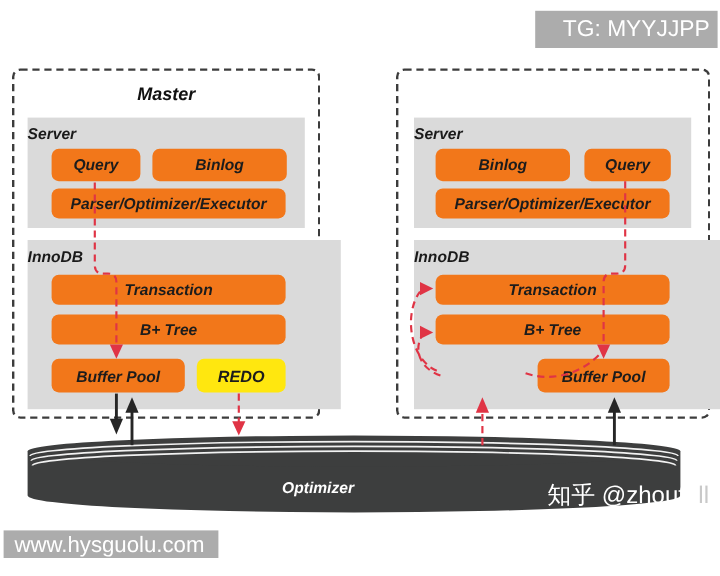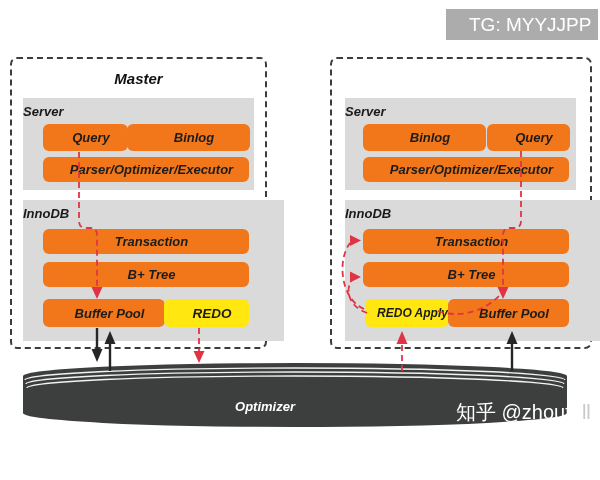--- a/index.html
+++ b/index.html
@@ -22,21 +22,21 @@
   .server-panel{left:11px;top:39px;width:231px;height:92px;}
   .innodb-panel{left:11px;top:141px;width:261px;height:141px;}
   .panel-title{
     position:absolute;left:0;right:0;top:6px;text-align:left;
     font-style:italic;font-weight:700;font-size:13px;color:#1a1a1a;
   }
   
   .node{
     position:absolute;background:var(--orange);border-radius:6px;
     display:flex;align-items:center;justify-content:center;
-    font-style:italic;font-weight:700;font-size:13px;color:#1c1c1c;padding-left:11px;
+    font-style:italic;font-weight:700;font-size:13px;color:#1c1c1c;
   }
   .node.yellow{background:var(--yellow);}
   
   #m-query{left:20px;top:26px;width:74px;height:27px;}
   #m-binlog{left:104px;top:26px;width:112px;height:27px;}
   #m-parser{left:20px;top:59px;width:195px;height:25px;}
   
   #m-trans{left:20px;top:29px;width:195px;height:25px;}
   #m-btree{left:20px;top:62px;width:195px;height:25px;}
   #m-bpool{left:20px;top:99px;width:111px;height:28px;}
@@ -100,21 +100,20 @@
     <div class="panel server-panel" style="left:13px;">
       <div class="panel-title">Server</div>
       <div class="node" id="r-binlog">Binlog</div>
       <div class="node" id="r-query">Query</div>
       <div class="node" id="r-parser">Parser/Optimizer/Executor</div>
     </div>
     <div class="panel innodb-panel" style="left:13px;">
       <div class="panel-title">InnoDB</div>
       <div class="node" id="r-trans">Transaction</div>
       <div class="node" id="r-btree">B+ Tree</div>
-      <div class="node yellow" id="r-redoapply">REDO Apply</div>
       <div class="node" id="r-bpool">Buffer Pool</div>
     </div>
   </div>
 
   <svg id="overlay" width="600" height="480" viewBox="0 0 600 480">
 
     <g>
       <path class="cyl" d="M 23 376 L 567 376 L 567 413 A 272 14 0 0 1 23 413 Z"></path>
       <ellipse class="cyl" cx="295" cy="376" rx="272" ry="13"></ellipse>
       <path class="stripe" d="M 25 380 A 270 12 0 0 1 565 380"></path>
@@ -148,14 +147,15 @@
     <polygon class="red-head" points="396.5,344 407.5,344 402,331"></polygon>
 
     <path class="blk" d="M 512 371 L 512 342"></path>
     <polygon class="blk-head" points="506.5,344 517.5,344 512,331"></polygon>
   </svg>
 
   <div id="polarstore-label">Optimizer</div>
   <div id="zhihu-watermark"><span>知乎 @zhouta</span><span class="tail">ll</span></div>
 
   <div class="badge" id="tg-badge">TG: MYYJJPP</div>
+  <div class="badge" id="site-badge">www.hysguolu.com</div>
 
 </div>
 
 </body></html>

